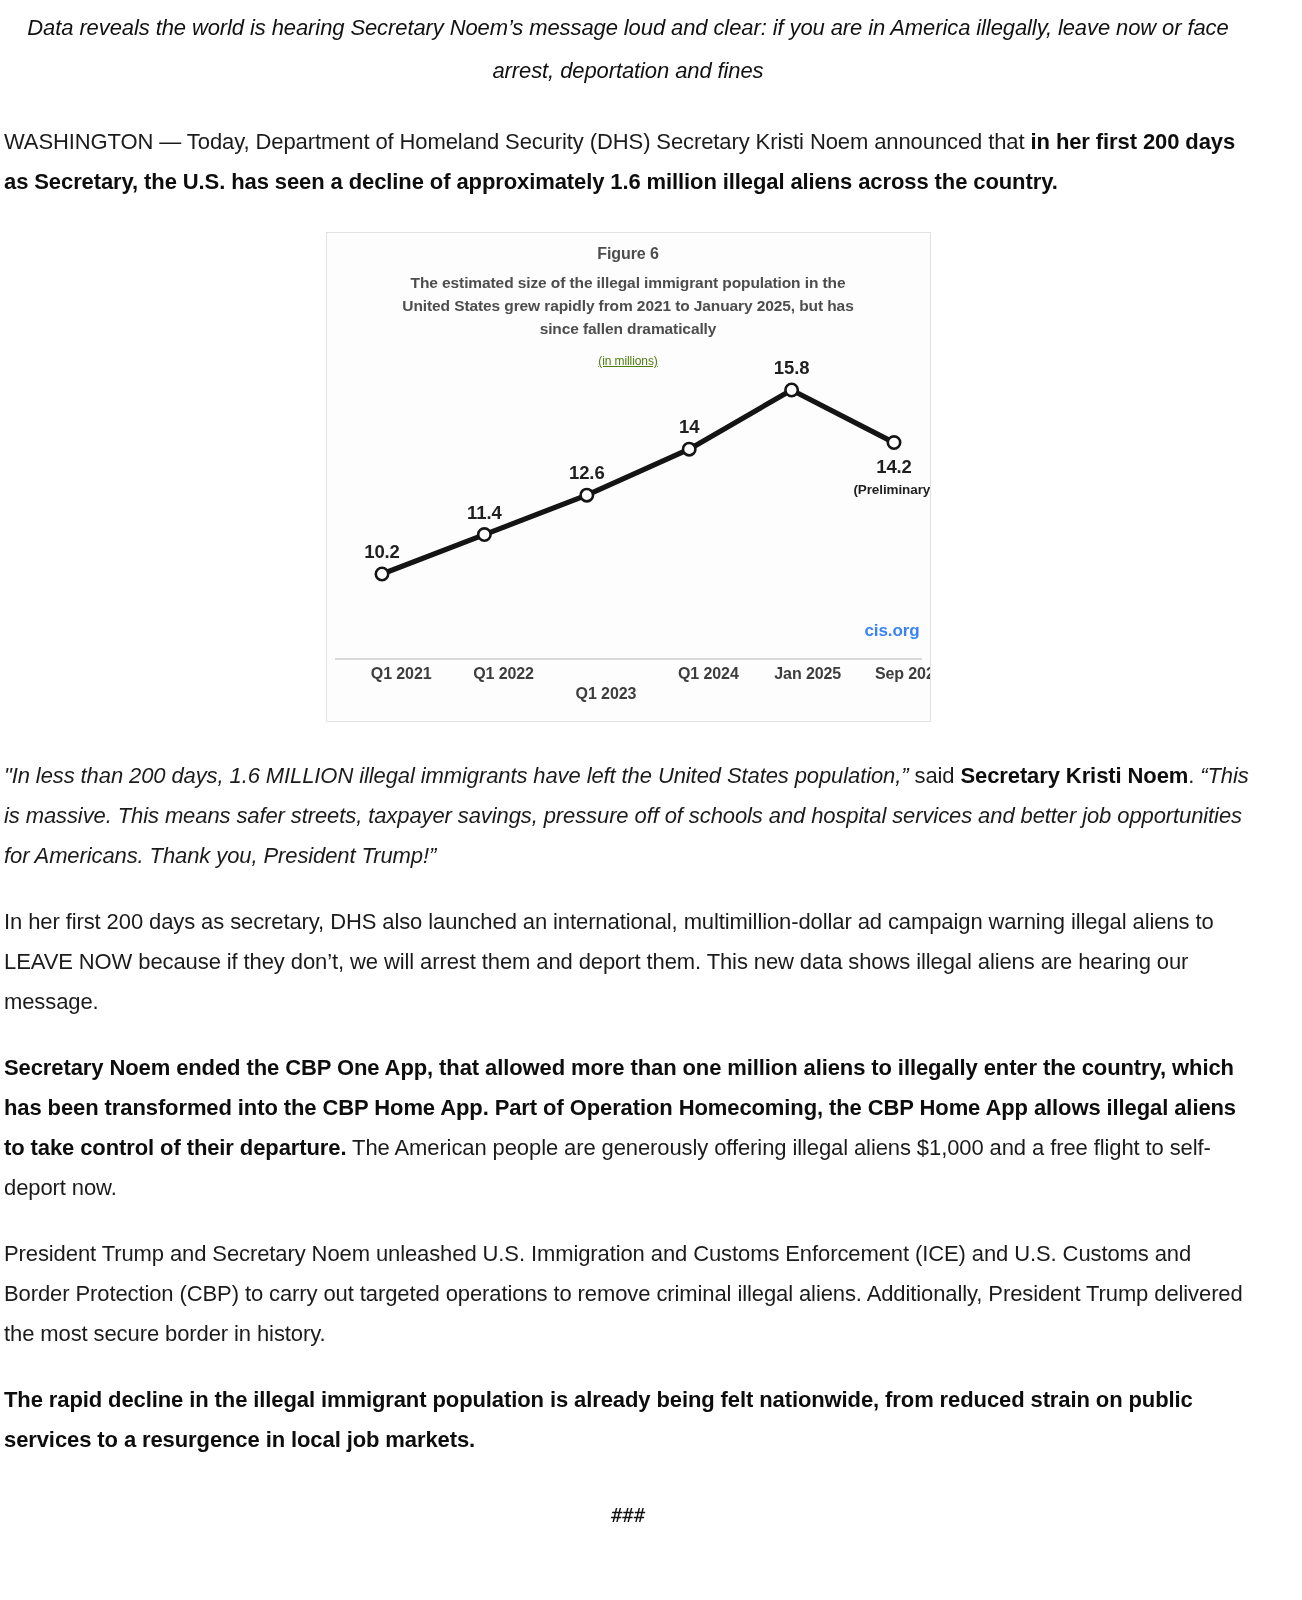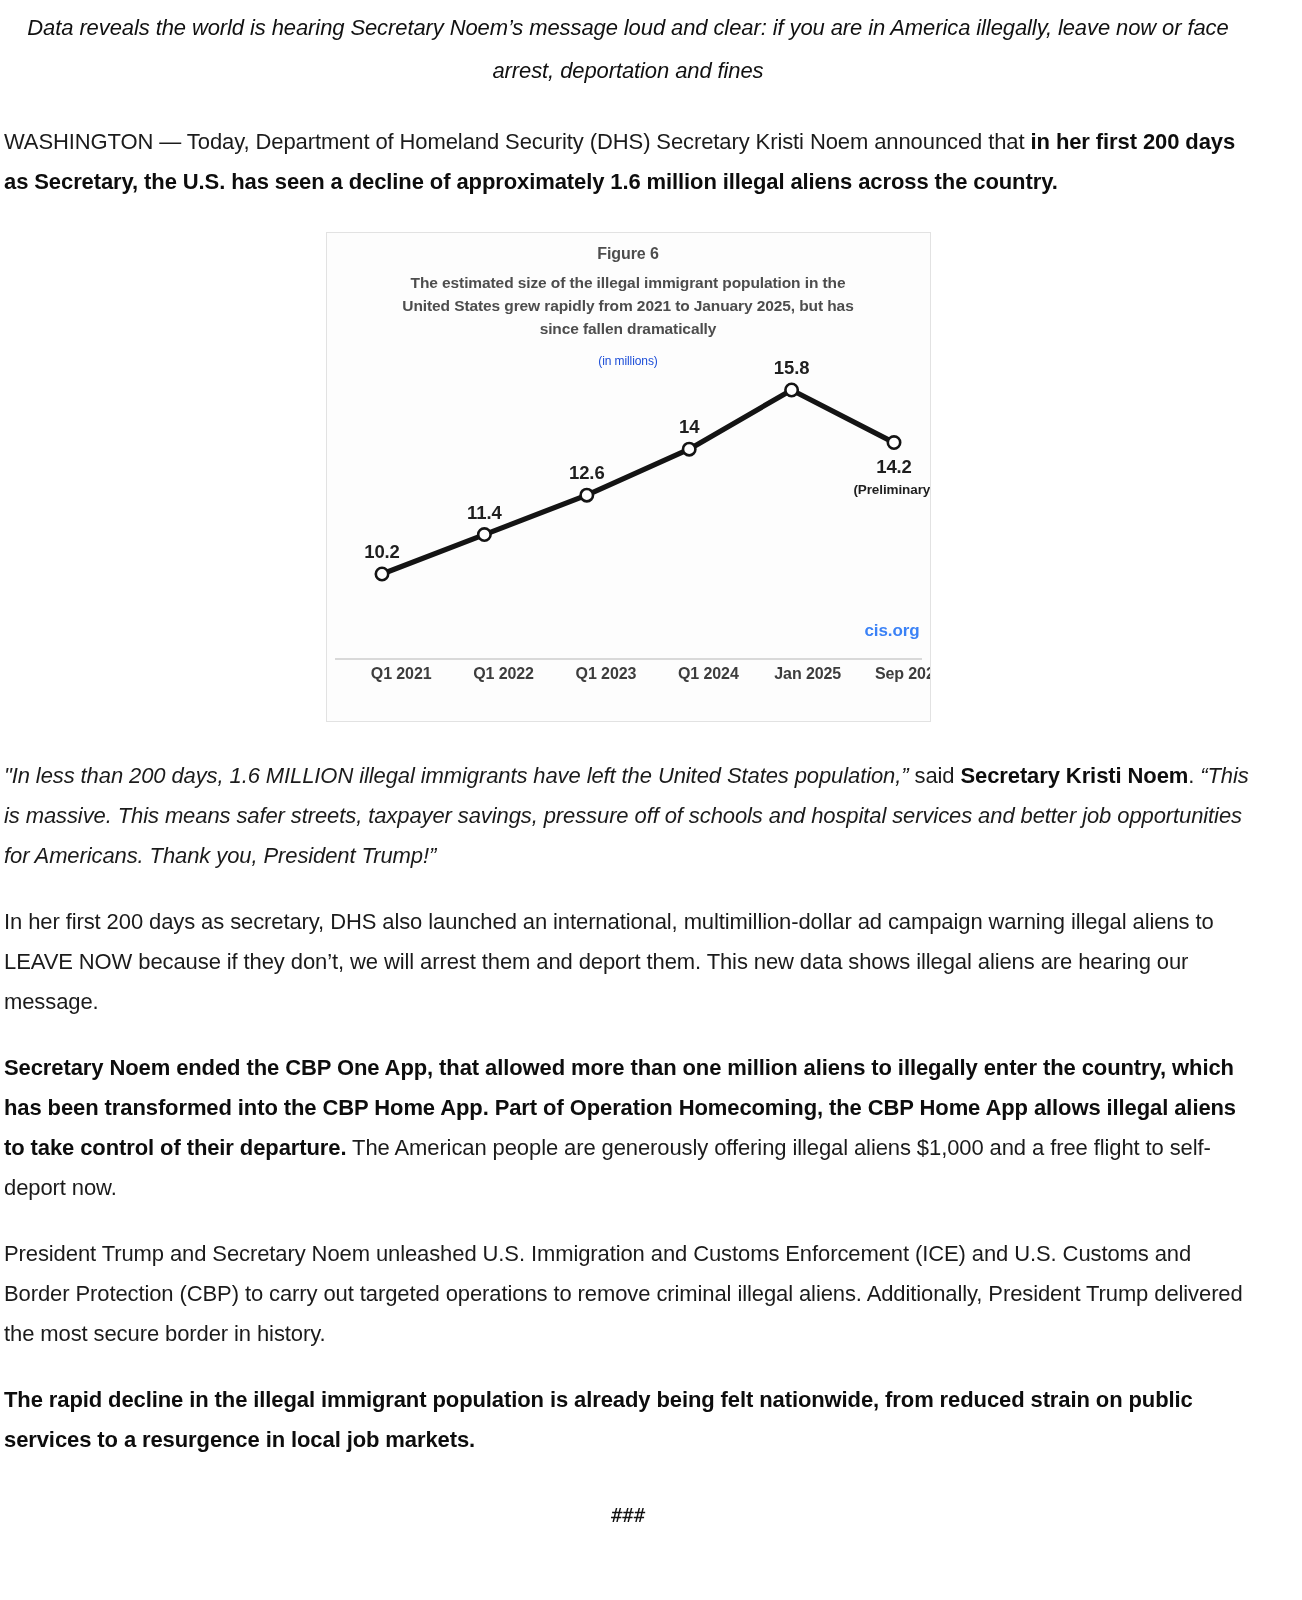--- a/index.html
+++ b/index.html
@@ -56,22 +56,23 @@
   .chart-title {
     font-weight: bold;
     font-size: 15.5px;
     line-height: 23px;
     width: 480px;
     margin: 6px auto;
   }
   .chart-units {
     font-size: 12px;
     line-height: 18px;
-    color: #1d4ed8;
+    color: #4d7c0f;
     margin-top: 12px;
+    text-decoration: underline;
   }
   #plot-svg {
     position: absolute;
     top: 0; left: 0;
     width: 605px;
     height: 490px;
     pointer-events: none;
   }
   .chart-separator {
     position: absolute;
@@ -150,21 +151,21 @@
         <circle cx="567" cy="209.5714285714286" r="6.2" fill="#ffffff" stroke="#141414" stroke-width="2.6"></circle>
         <text x="567" y="239.5714285714286" text-anchor="middle" font-family="&quot;Liberation Sans&quot;, sans-serif" font-size="18.5" font-weight="bold" fill="#1f1f1f">14.2</text>
         <text x="567" y="260.5714285714286" text-anchor="middle" font-family="&quot;Liberation Sans&quot;, sans-serif" font-size="13.5" font-weight="bold" fill="#1f1f1f">(Preliminary)</text>
       </svg>
 
     <div class="chart-source">cis.org</div>
     <div class="chart-separator"></div>
     <div class="chart-xaxis" id="xaxis">
         <span style="left: 5px;">Q1 2021</span>
         <span style="left: 107.4px;">Q1 2022</span>
-        <span style="left: 209.8px;">Q1 2023</span>
+        <span style="left: 209.8px; margin-top: 20px;">Q1 2023</span>
         <span style="left: 312.2px;">Q1 2024</span>
         <span style="left: 414.6px;">Jan 2025</span>
         <span style="left: 517px;">Sep 2025</span>
       </div>
   </div>
 
   <p class="body-para"><span class="seg-italic">"In less than 200 days, 1.6 MILLION illegal immigrants have left the United States population,”</span><span class="seg-normal"> said </span><span class="seg-bold">Secretary Kristi Noem</span><span class="seg-normal">. </span><span class="seg-italic">“This is massive. This means safer streets, taxpayer savings, pressure off of schools and hospital services and better job opportunities for Americans. Thank you, President Trump!”</span></p>
 
   <p class="body-para"><span class="seg-normal">In her first 200 days as secretary, DHS also launched an international, multimillion-dollar ad campaign warning illegal aliens to LEAVE NOW because if they don’t, we will arrest them and deport them. This new data shows illegal aliens are hearing our message.</span></p>
 

